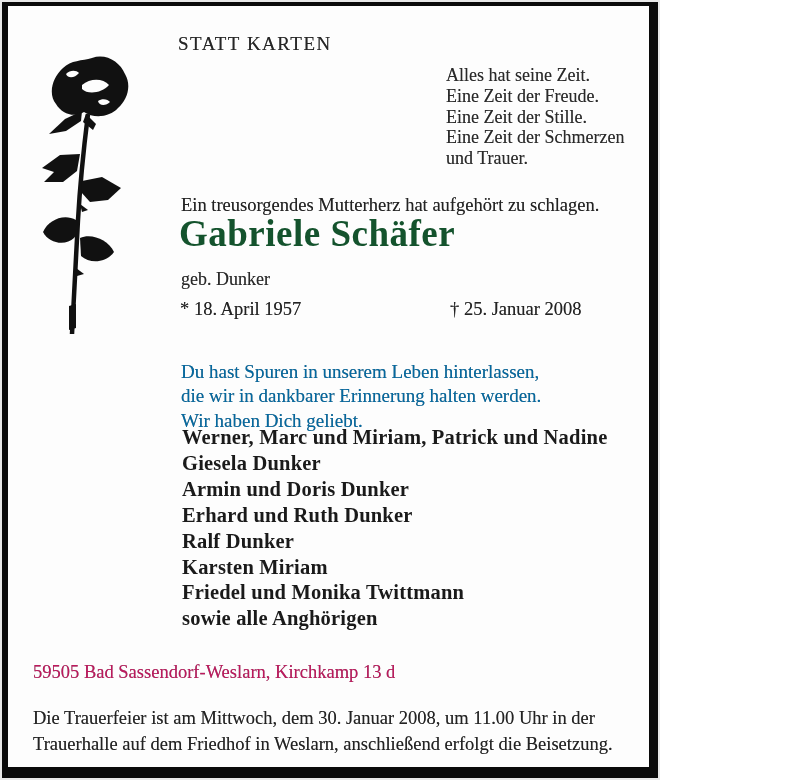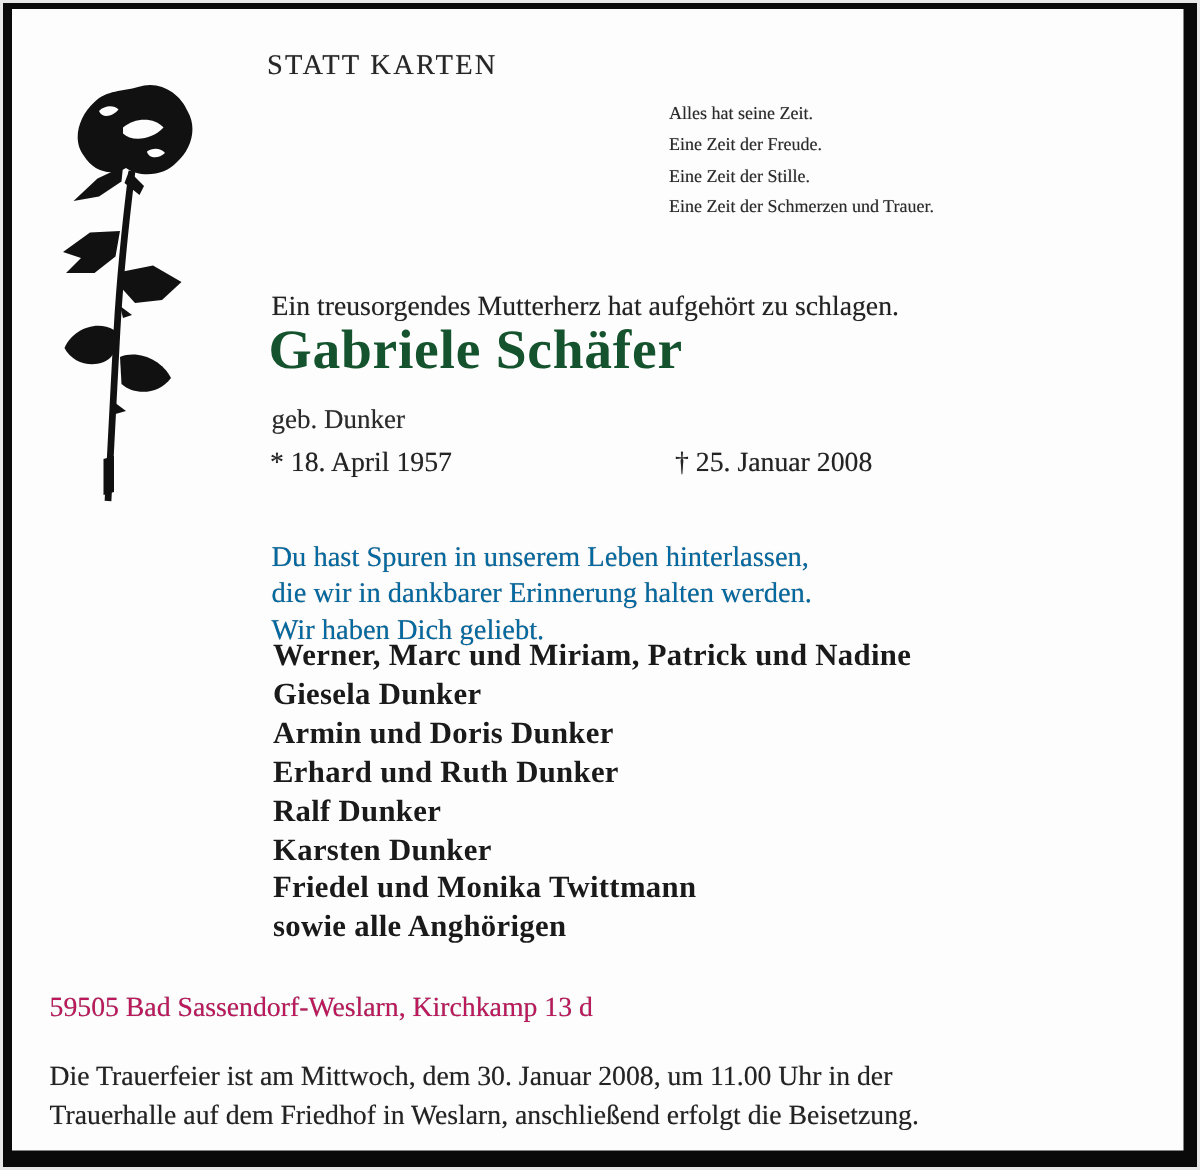--- a/index.html
+++ b/index.html
@@ -8,21 +8,21 @@
     --ink: #1e1e1e;
   }
   * { margin: 0; padding: 0; box-sizing: border-box; }
   html, body { width: 800px; height: 780px; }
   body {
     font-family: "Liberation Serif", "DejaVu Serif", serif;
     background: #fff;
   }
   .frame {
     position: relative;
-    width: 800px;
+    width: 660px;
     height: 780px;
     background: var(--frame);
     padding: 6px 11px 13px 8px; 
     box-shadow: inset 0 0 0 2px #e8e8e8;
   }
   .paper {
     position: relative;
     width: 100%;
     height: 100%;
     background: var(--paper);
@@ -35,21 +35,21 @@
     font-size: 19px; letter-spacing: 1.5px;
     color: #262626;
     text-shadow: 0 0 0.5px rgba(30,30,30,.55);
   }
   .rose {
     position: absolute; left: 28px; top: 48px;
     width: 102px; height: 288px;
   }
   .poem {
     position: absolute; left: 438px; top: 59px;
-    font-size: 12px; line-height: 20.8px;
+    font-size: 18px; line-height: 20.8px;
     color: #2a2a2a;
     text-shadow: 0 0 0.5px rgba(40,40,40,.5);
   }
   .intro {
     position: absolute; left: 173px; top: 189px;
     font-size: 18.5px; color: #232323;
     text-shadow: 0 0 0.5px rgba(30,30,30,.5);
   }
   .name {
     position: absolute; left: 171px; top: 208px;
@@ -144,21 +144,21 @@
       <div>die wir in dankbarer Erinnerung halten werden.</div>
       <div>Wir haben Dich geliebt.</div>
     </div>
 
     <div class="mourners">
       <div>Werner, Marc und Miriam, Patrick und Nadine</div>
       <div>Giesela Dunker</div>
       <div>Armin und Doris Dunker</div>
       <div>Erhard und Ruth Dunker</div>
       <div>Ralf Dunker</div>
-      <div>Karsten Dunker</div>
+      <div>Karsten Miriam</div>
       <div>Friedel und Monika Twittmann</div>
       <div>sowie alle Anghörigen</div>
     </div>
 
     <div class="address">59505 Bad Sassendorf-Weslarn, Kirchkamp 13 d</div>
 
     <div class="funeral">
       <div>Die Trauerfeier ist am Mittwoch, dem 30. Januar 2008, um 11.00 Uhr in der</div>
       <div>Trauerhalle auf dem Friedhof in Weslarn, anschließend erfolgt die Beisetzung.</div>
     </div>

